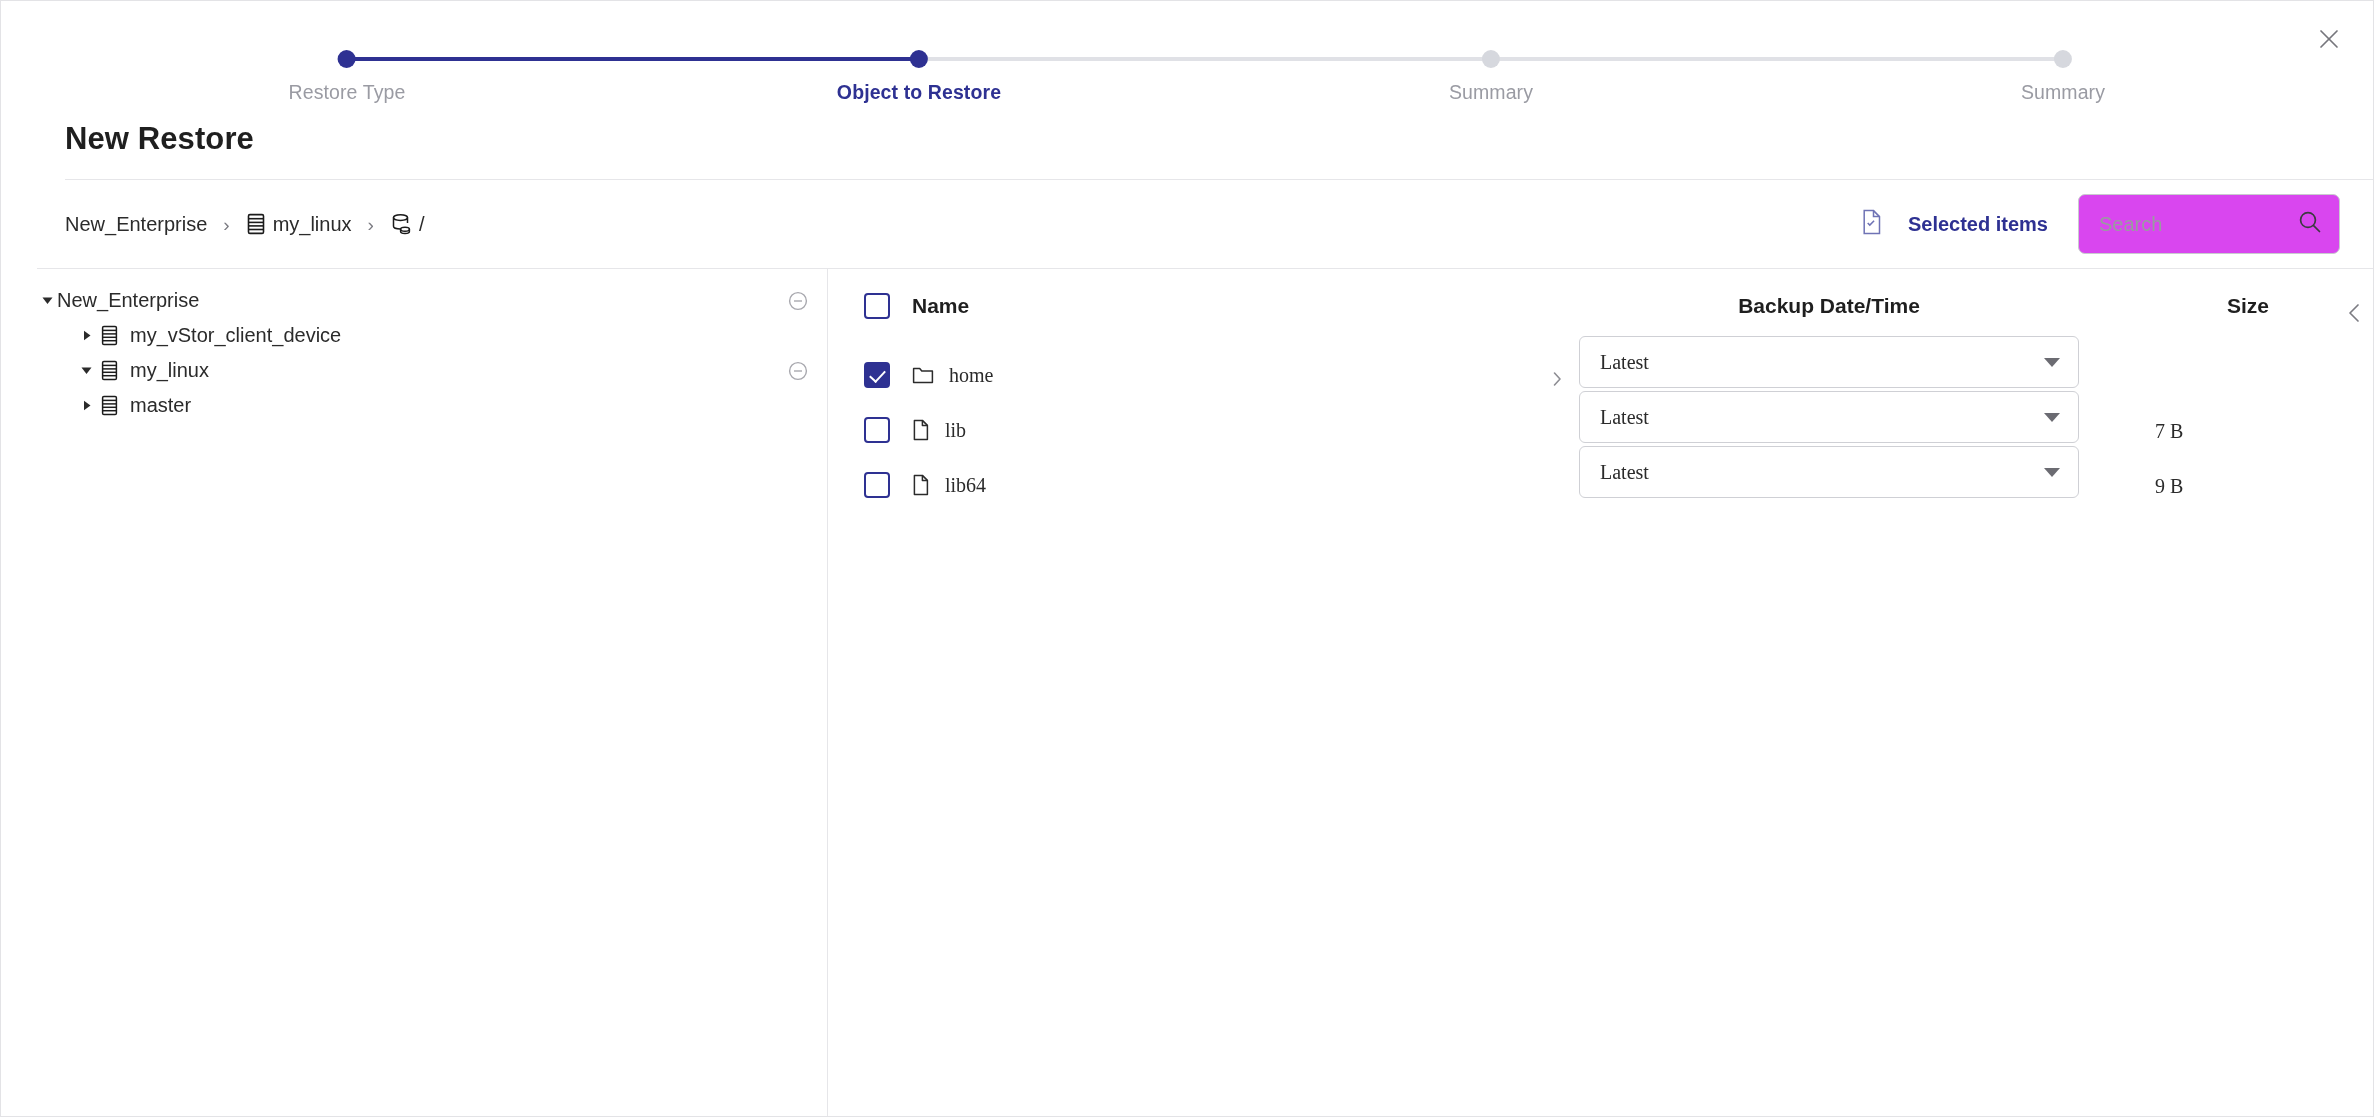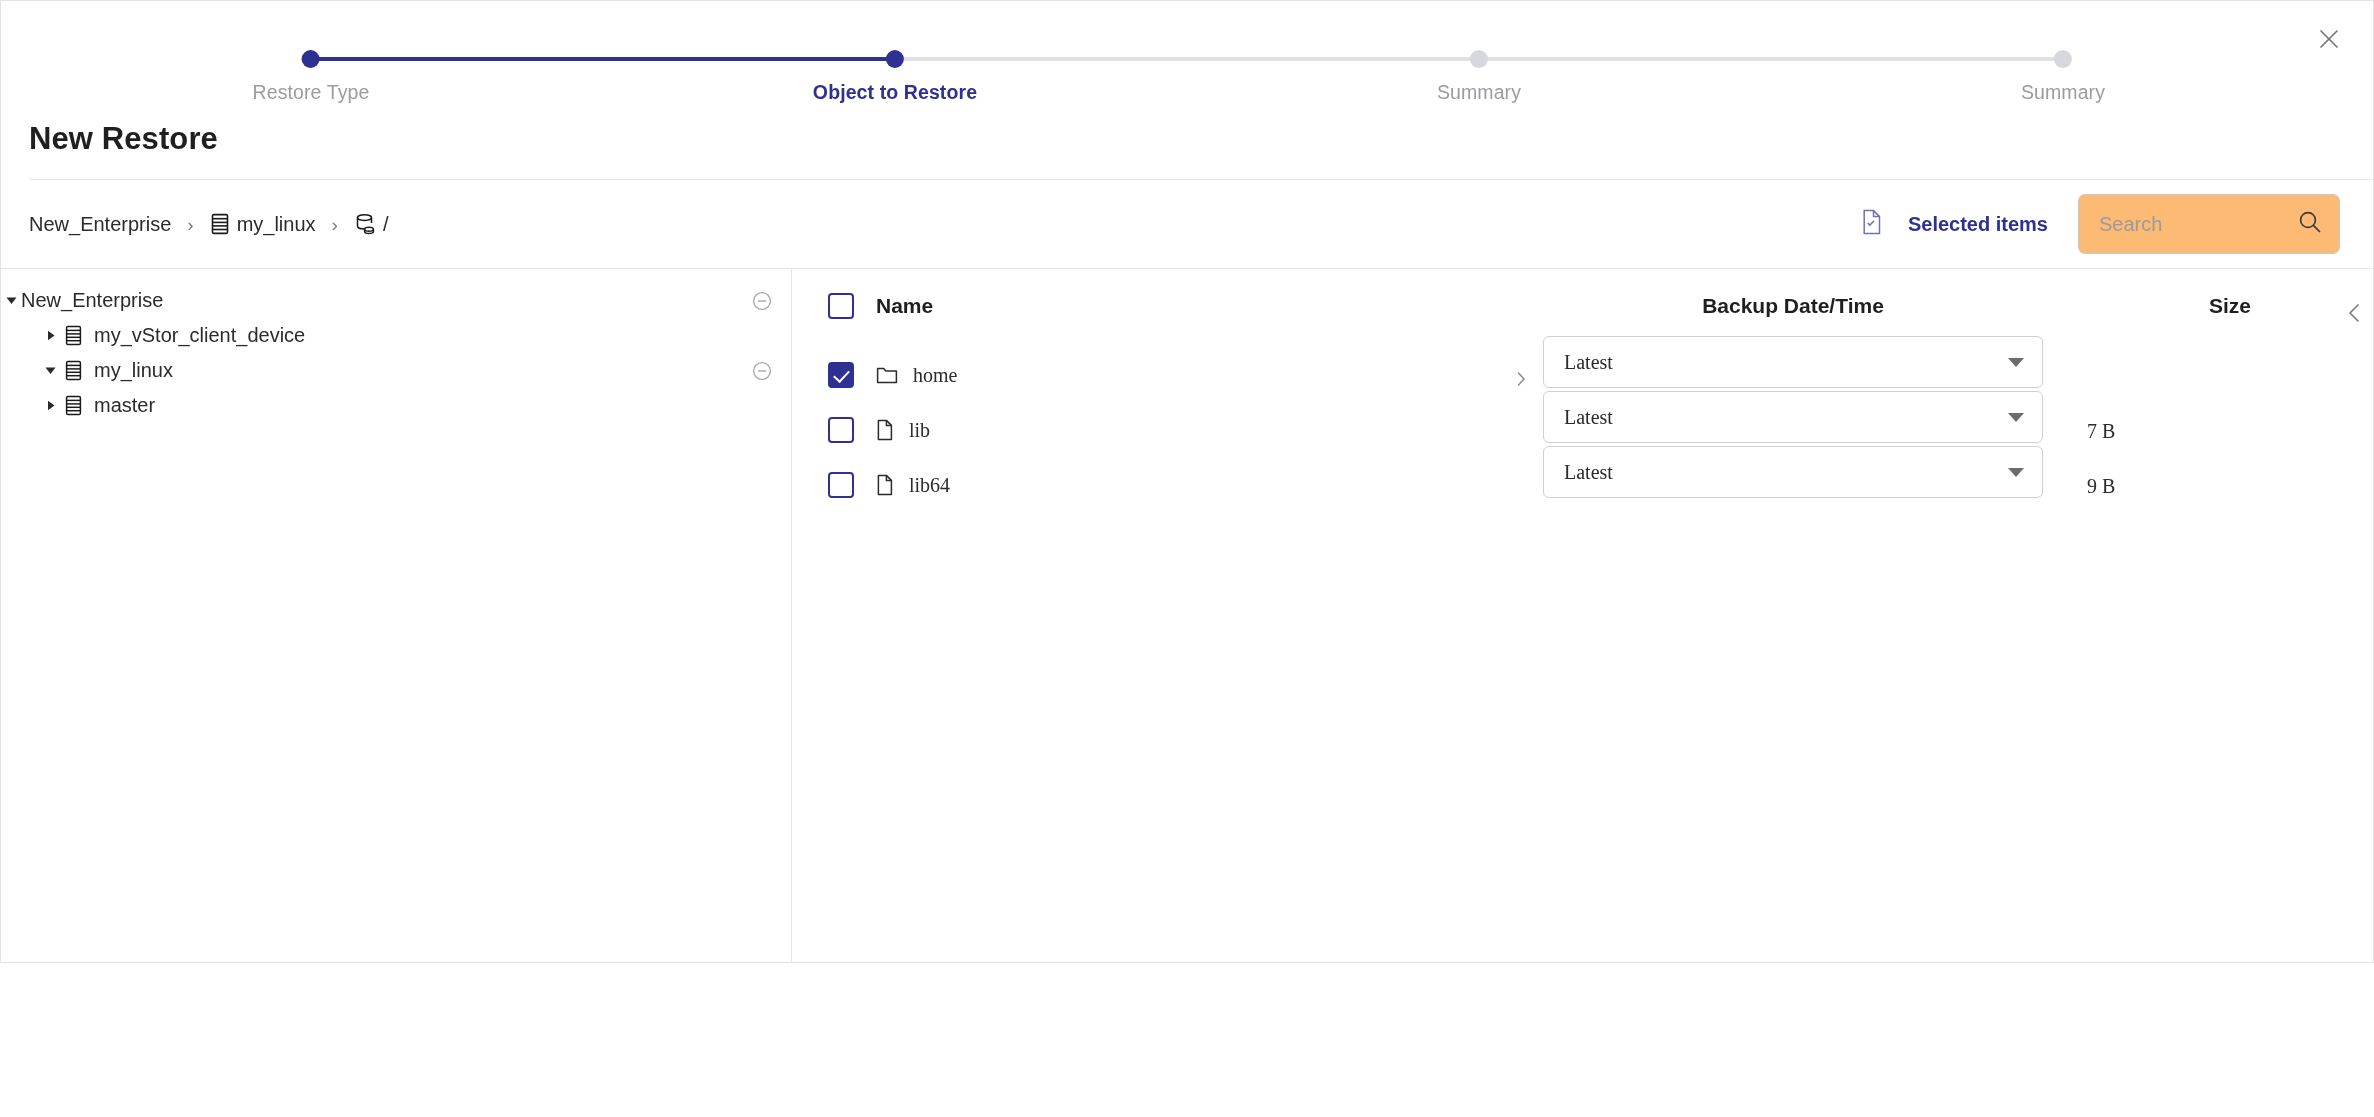--- a/index.html
+++ b/index.html
@@ -8,25 +8,26 @@
     height: 1117px;
     background: #ffffff;
     font-family: "Liberation Sans", sans-serif;
     color: #212121;
     overflow: hidden;
   }
 
   .dialog {
     position: relative;
     width: 2374px;
-    height: 963px;
+    height: 1117px;
     background: #ffffff;
     border: 1px solid #e3e3e6;
     display: flex;
     flex-direction: column;
+    padding-left: 36px;
   }
 
   
   .close-btn {
     position: absolute;
     top: 16px;
     right: 22px;
     width: 44px;
     height: 44px;
     display: flex;
@@ -169,21 +170,21 @@
     white-space: nowrap;
   }
   .search-box {
     width: 262px;
     height: 60px;
     border: 1px solid #c9cacf;
     border-radius: 7px;
     display: flex;
     align-items: center;
     padding: 0 16px 0 20px;
-    background: #fdba74;
+    background: #d946ef;
   }
   .search-input {
     border: 0;
     outline: 0;
     flex: 1;
     font-size: 20px;
     font-family: "Liberation Sans", sans-serif;
     color: #3a3a3a;
     background: transparent;
     min-width: 0;
@@ -347,20 +348,21 @@
   .dd-arrow {
     width: 0; height: 0;
     border-left: 8px solid transparent;
     border-right: 8px solid transparent;
     border-top: 9px solid #6b6b72;
     flex: 0 0 auto;
   }
   .size-cell {
     font-size: 20px;
     color: #2b2b2b;
+    margin-left: 32px;
   }
 
   
   .footer {
     flex: 0 0 138px;
     height: 138px;
     border-top: 1px solid #e6e6e9;
     display: flex;
     align-items: center;
     justify-content: flex-end;

